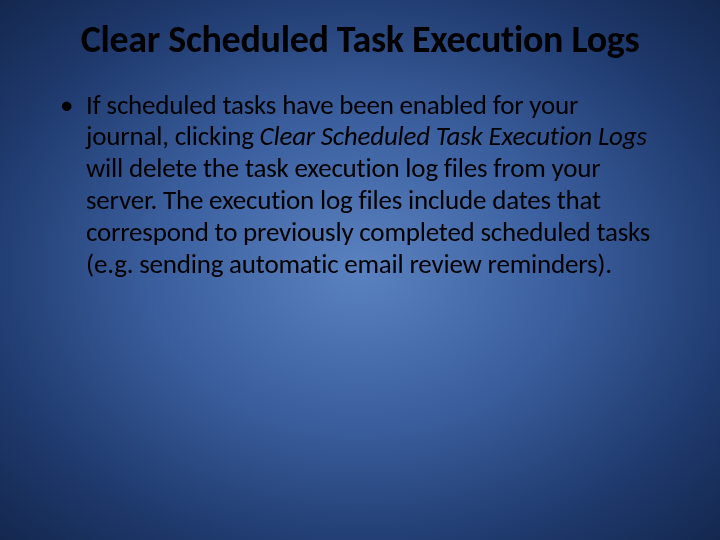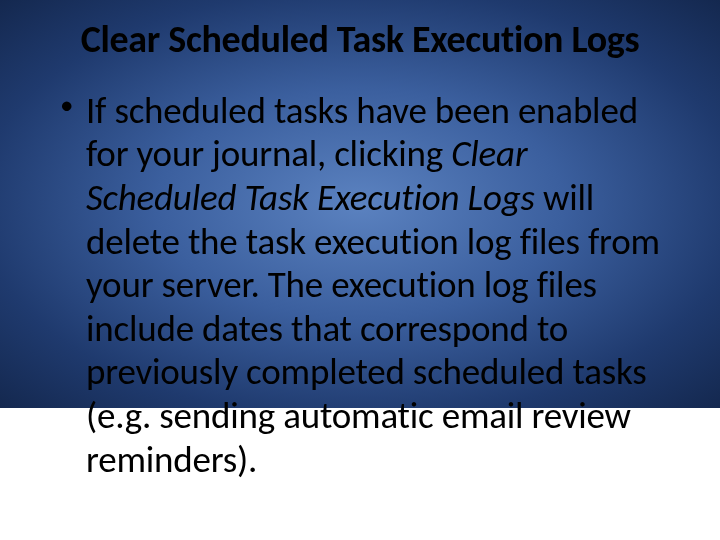--- a/index.html
+++ b/index.html
@@ -5,36 +5,36 @@
   html, body {
     margin: 0;
     padding: 0;
     width: 720px;
     height: 540px;
     overflow: hidden;
     font-family: Calibri, "Segoe UI", Arial, sans-serif;
   }
   .slide {
     width: 720px;
-    height: 408px;
+    height: 540px;
     background: radial-gradient(ellipse at center, #5b82c0 0%, #3b5f9e 40%, #1f3a6e 75%, #14284f 100%);
     box-sizing: border-box;
     padding: 18px 58px 0 58px;
     color: #000;
   }
   .title {
     text-align: center;
     font-weight: 700;
     font-size: 38px;
     line-height: 1.12;
     letter-spacing: -0.3px;
     margin: 0 0 28px 0;
   }
   .body {
-    font-size: 37px;
+    font-size: 27px;
     line-height: 1.18;
     letter-spacing: -0.2px;
   }
   ul {
     list-style: none;
     margin: 0;
     padding: 0;
   }
   li {
     position: relative;

